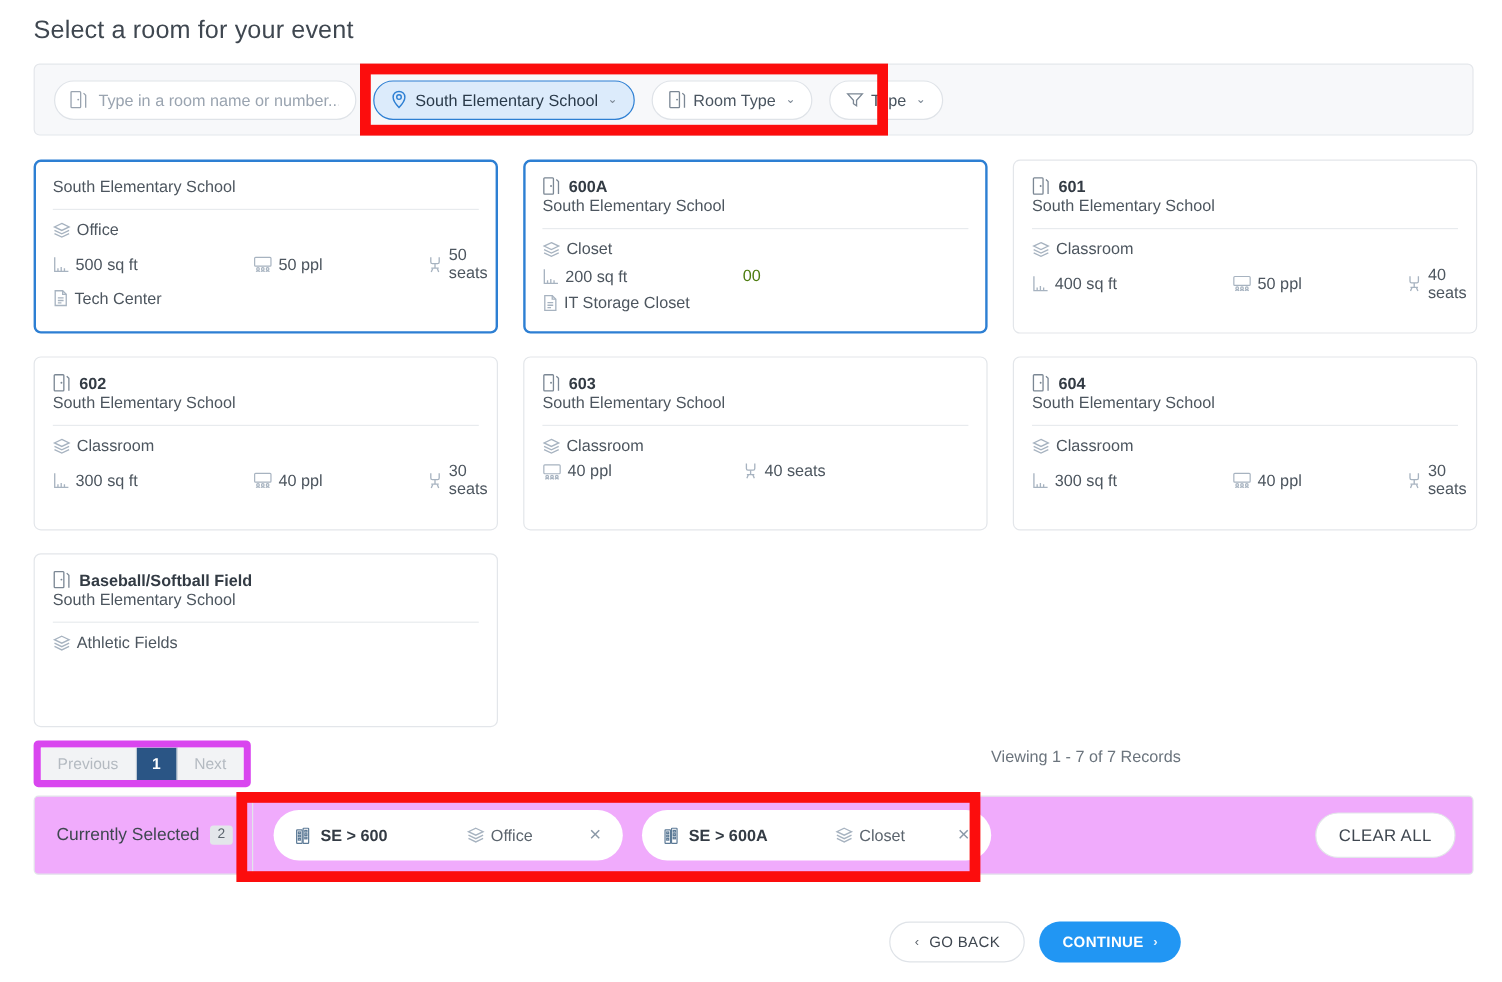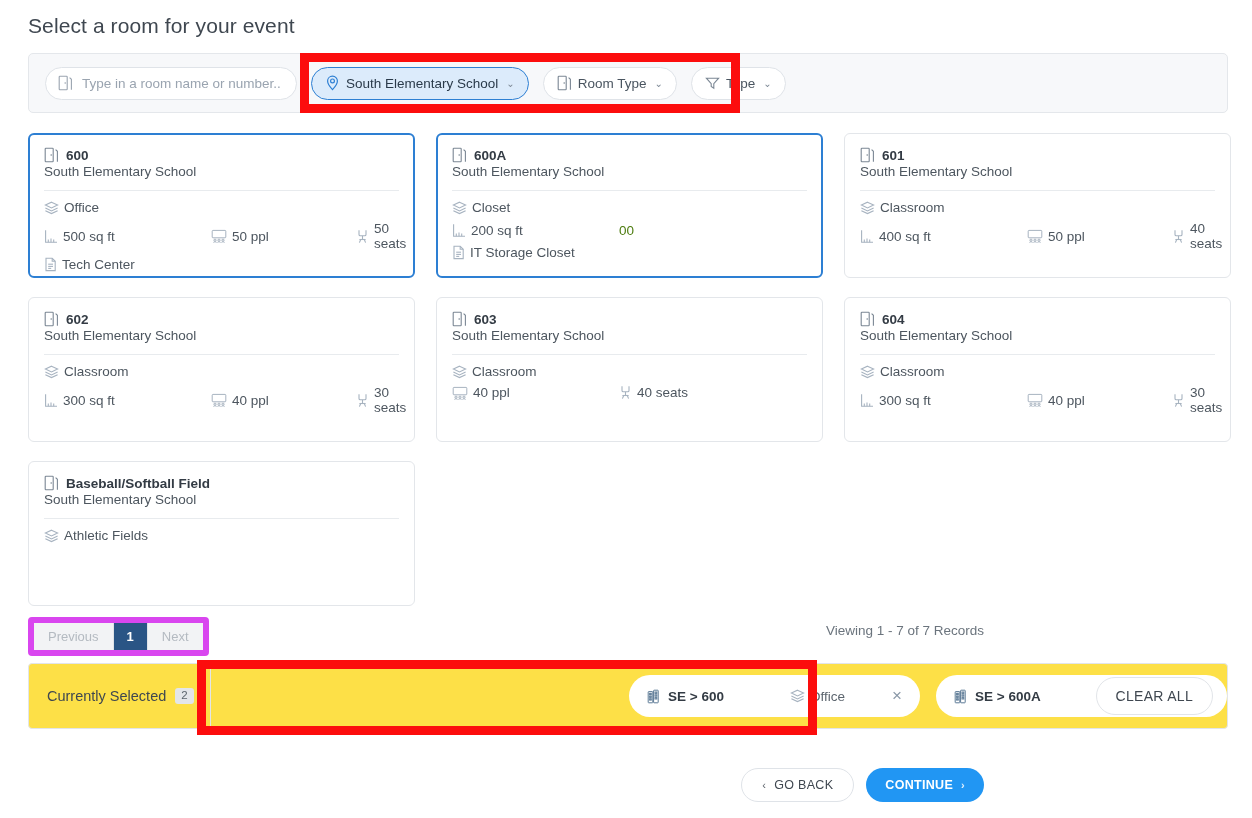--- a/index.html
+++ b/index.html
@@ -94,22 +94,22 @@
   .pager div.current { background: #2a5585; color: #ffffff; font-weight: bold; padding: 6px 13px; }
   .records {
     position: absolute; right: 28px; top: 623px;
     font-size: 13.5px; color: #6b747d;
   }
 
   
   .selbar {
     position: absolute; left: 28px; top: 663px;
     width: 1200px; height: 66px;
-    background: #fde047; border: 1px solid #e2e5e9; border-radius: 4px;
-    display: flex; align-items: center; justify-content: space-between;
+    background: #f0abfc; border: 1px solid #e2e5e9; border-radius: 4px;
+    display: flex; align-items: center;
   }
   .sel-label {
     width: 182px; flex: 0 0 182px; padding-left: 18px;
     display: flex; align-items: center; gap: 9px;
     font-size: 14.5px; color: #3f4750;
     height: 100%;
     border-right: 1px solid #e2e5e9;
   }
   .sel-count {
     background: #e3e6ea; color: #5c656e; border-radius: 3px;
@@ -195,30 +195,20 @@
           <path d="M1.4 2.2 L13.6 2.2 L8.8 7.6 L8.8 12.2 L6.2 10.4 L6.2 7.6 Z"></path>
         </svg>
       </span>
       <span>Type</span>
       <span class="caret">⌄</span>
     </div>
   </div>
 
   <div class="grid" id="card-grid">
       <div class="card selected">
-        <div class="card-head">
-          <span>
-            <svg width="15" height="16" viewBox="0 0 15 16" fill="none" stroke="#7b8794" stroke-width="1.1">
-              <rect x="1.2" y="1.3" width="8" height="13.4" rx="0.7"></rect>
-              <circle cx="7.2" cy="8" r="0.8" fill="#7b8794" stroke="none"></circle>
-              <path d="M11.6 2.6 L13.4 4.3 L13.4 14.7"></path>
-            </svg>
-          </span>
-          <span class="card-name">600</span>
-        </div>
         <div class="card-sub">South Elementary School</div>
         <div class="card-div"></div>
         <div class="card-body">
           <div class="attr-row">
             <div class="attr">
               <span>
                 <svg width="15" height="14" viewBox="0 0 15 14" fill="none" stroke="#a7b3c0" stroke-width="1.1">
                   <path d="M7.5 1.2 L13.6 4.1 L7.5 7 L1.4 4.1 Z"></path>
                   <path d="M1.4 7 L7.5 9.9 L13.6 7"></path>
                   <path d="M1.4 9.7 L7.5 12.6 L13.6 9.7"></path>

